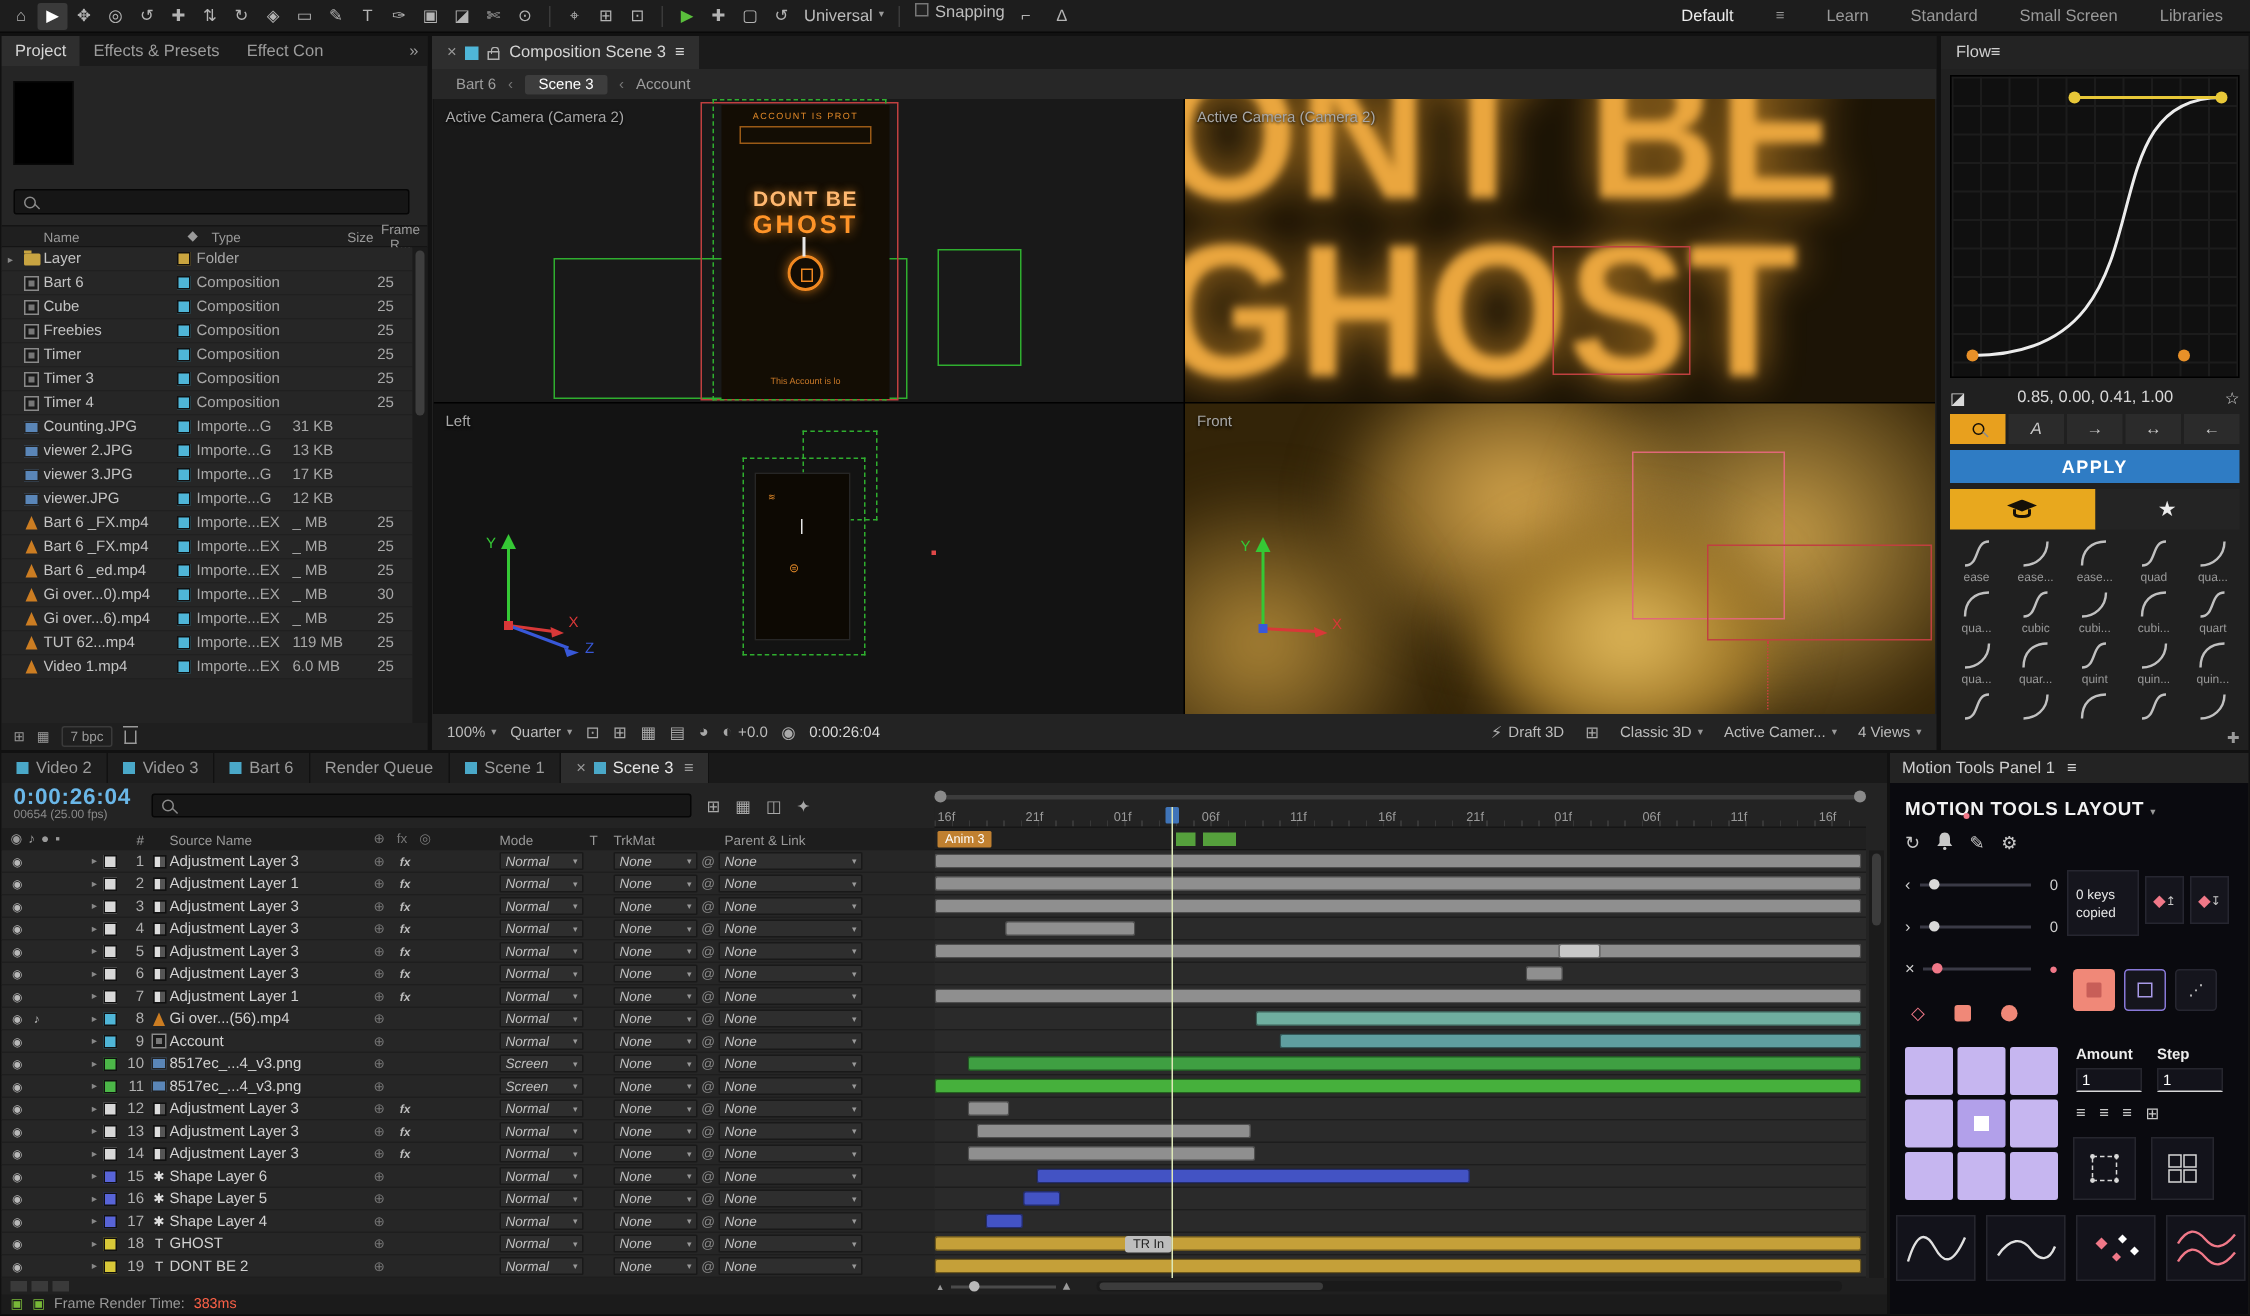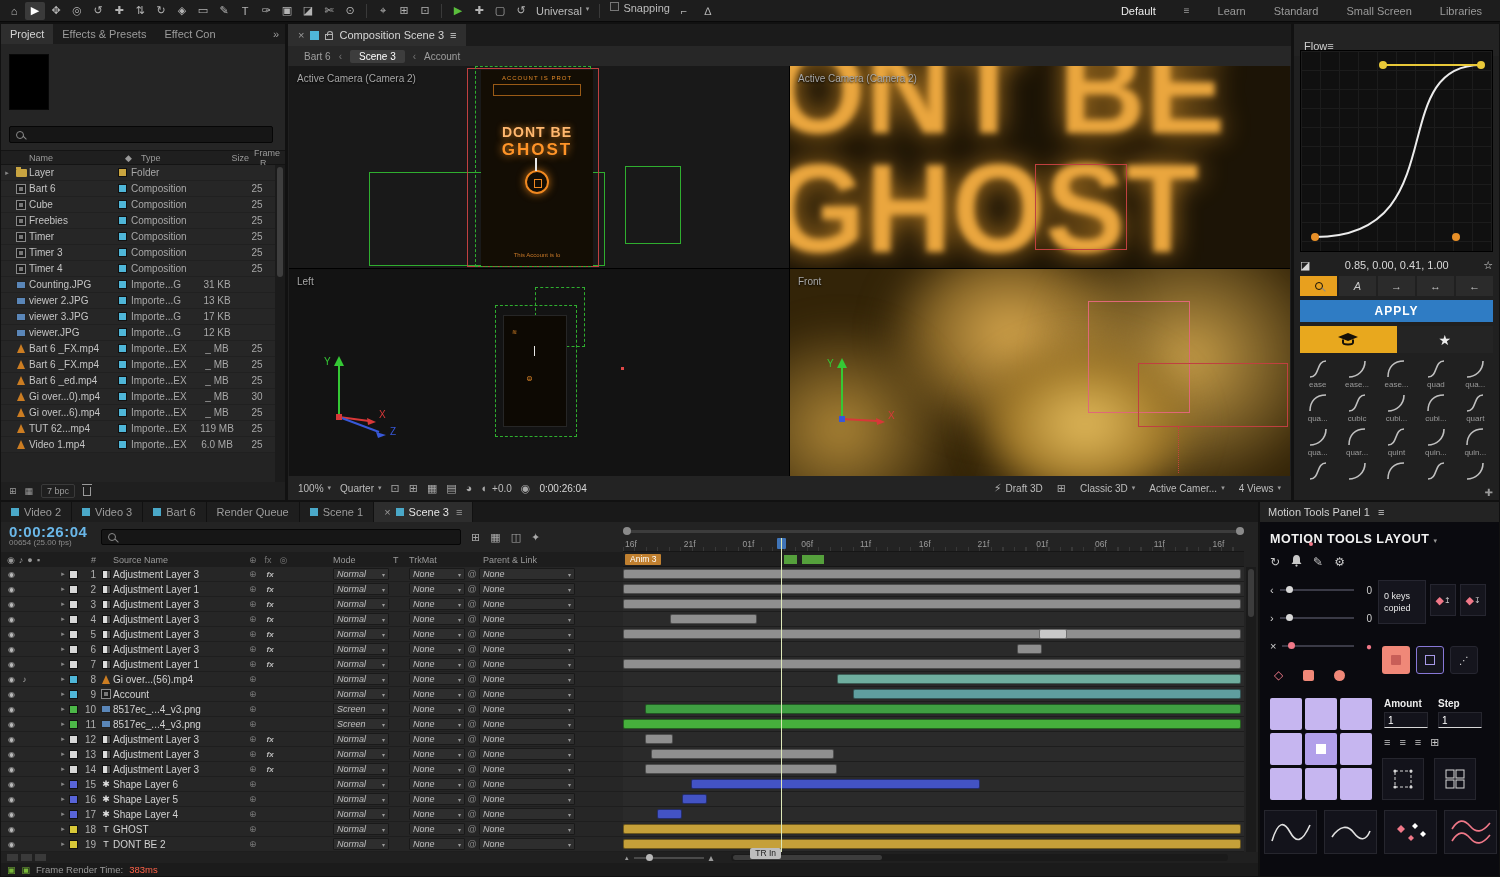--- a/index.html
+++ b/index.html
@@ -37,21 +37,21 @@
 .p-cols{position:absolute;left:0;right:0;top:126px;height:15px;display:flex;align-items:center;background:#1f1f1f;
   border-top:1px solid #141414;border-bottom:1px solid #141414;font-size:9px;color:#9a9a9a}
 .pc-exp{width:12px}.pc-ic{width:16px}.pc-name{flex:1}.pc-chip{width:16px}.pc-type{width:64px}.pc-size{width:44px;text-align:right}.pc-fr{width:36px;text-align:center}
 .p-rows{position:absolute;left:0;right:10px;top:141px;bottom:18px;background:#232323}
 .prow{height:16px;display:flex;align-items:center;font-size:10px;color:#c4c4c4;background:#262626;border-bottom:1px solid #202020}
 .p-exp{width:12px;text-align:center;font-size:7px;color:#888}
 .p-icw{width:16px;display:flex;justify-content:center}
 .p-name{flex:1;overflow:hidden;white-space:nowrap}
 .p-chip{width:9px;height:9px;margin:0 4px 0 3px;border:1px solid #111;flex:none}
 .p-type{width:64px;overflow:hidden;white-space:nowrap;color:#a8a8a8}
-.p-size{width:44px;text-align:center;color:#a8a8a8}
+.p-size{width:44px;text-align:left;color:#a8a8a8}
 .p-fr{width:36px;text-align:center;color:#a8a8a8}
 .ic-folder{width:11px;height:8px;background:#c8a441;position:relative;border-radius:1px}
 .ic-folder::before{content:"";position:absolute;left:0;top:-2px;width:5px;height:2px;background:#c8a441}
 .ic-composition{width:10px;height:10px;background:#1a1a1a;border:1px solid #8a8a8a;position:relative}
 .ic-composition::after{content:"";position:absolute;left:2px;top:2px;width:4px;height:4px;background:#777}
 .ic-image{width:10px;height:8px;background:#5a86b8;border:1px solid #222}
 .ic-video{width:0;height:0;border-left:4px solid transparent;border-right:4px solid transparent;border-bottom:9px solid #cc7d22}
 .p-scroll{position:absolute;right:0;top:141px;bottom:18px;width:10px;background:#1b1b1b}
 .p-scroll i{position:absolute;left:2px;right:2px;top:2px;height:110px;background:#3e3e3e;border-radius:3px}
 .p-foot{position:absolute;left:0;right:0;bottom:0;height:18px;background:#1f1f1f;display:flex;align-items:center;gap:8px;padding:0 8px;font-size:9px;color:#9a9a9a}
@@ -99,21 +99,21 @@
 .mp-caret{position:absolute;left:30px;top:30px;width:1px;height:10px;background:#e8e8e8}
 .dot-red{position:absolute;width:3px;height:3px;background:#e04848}
 .dotted-red{position:absolute;border-left:1px dotted #c84040}
 .v-foot{position:absolute;left:0;right:0;bottom:0;height:24px;background:#232323;display:flex;align-items:center;gap:9px;padding:0 10px;font-size:10px;color:#bdbdbd}
 .vf-ic{color:#a8a8a8;font-size:11px}
 .vf-right{margin-left:auto;display:flex;gap:14px;align-items:center}
 .vdd{display:flex;align-items:center;gap:4px}
 
 
 .flow{left:1294px;top:24px;width:205px;height:476px;background:#202020}
-.f-title{height:22px;display:flex;gap:0;padding:16px 10px;background:#232323;color:#d0d0d0}
+.f-title{height:22px;display:flex;align-items:center;gap:0;padding:4px 10px;background:#232323;color:#d0d0d0}
 .f-curve{position:absolute;left:6px;top:26px;width:193px;height:202px;background:#101010;border:1px solid #000;
   background-image:linear-gradient(#1c1c1c 1px,transparent 1px),linear-gradient(90deg,#1c1c1c 1px,transparent 1px);background-size:19px 19px}
 .f-vals{position:absolute;left:6px;right:6px;top:232px;height:18px;display:flex;align-items:center;color:#d8d8d8;font-size:11px}
 .f-vals .mid{flex:1;text-align:center}
 .f-btns{position:absolute;left:6px;right:6px;top:252px;height:20px;display:flex;gap:2px}
 .fb{flex:1;background:#2b2b2b;display:flex;align-items:center;justify-content:center;color:#c8c8c8;font-size:11px}
 .fb.orange{background:#e8a01e;color:#151008}
 .f-apply{position:absolute;left:6px;right:6px;top:276px;height:22px;background:#2f7cc4;color:#fff;font-weight:bold;
   display:flex;align-items:center;justify-content:center;letter-spacing:1px;font-size:12px}
 .f-tabs{position:absolute;left:6px;right:6px;top:302px;height:27px;display:flex}
@@ -1564,21 +1564,21 @@
         </div>
         <div class="grow">
           <div class="gbar" style="left: 5.5%; width: 4%; background: rgb(67, 83, 196);"></div>
         </div>
         <div class="grow">
           <div class="gbar" style="left: 0%; width: 99.5%; background: rgb(197, 160, 57);"></div>
         </div>
         <div class="grow">
           <div class="gbar" style="left: 0%; width: 99.5%; background: rgb(197, 160, 57);"></div>
         </div>
-        <span class="tr-chip" style="left: 20.5%; margin-top: 24px;">TR In</span>
+        <span class="tr-chip" style="left: 20.5%;">TR In</span>
       </div>
     <div class="tg-ph">
       <span class="ph-grab" style="left: 25.4%;"></span>
       <span class="ph-line" style="left: 25.4%;"></span>
     </div>
     <div class="tg-vs">
         <i></i>
       </div>
     <div class="tl-zoom">
       <span class="z-box"></span>

